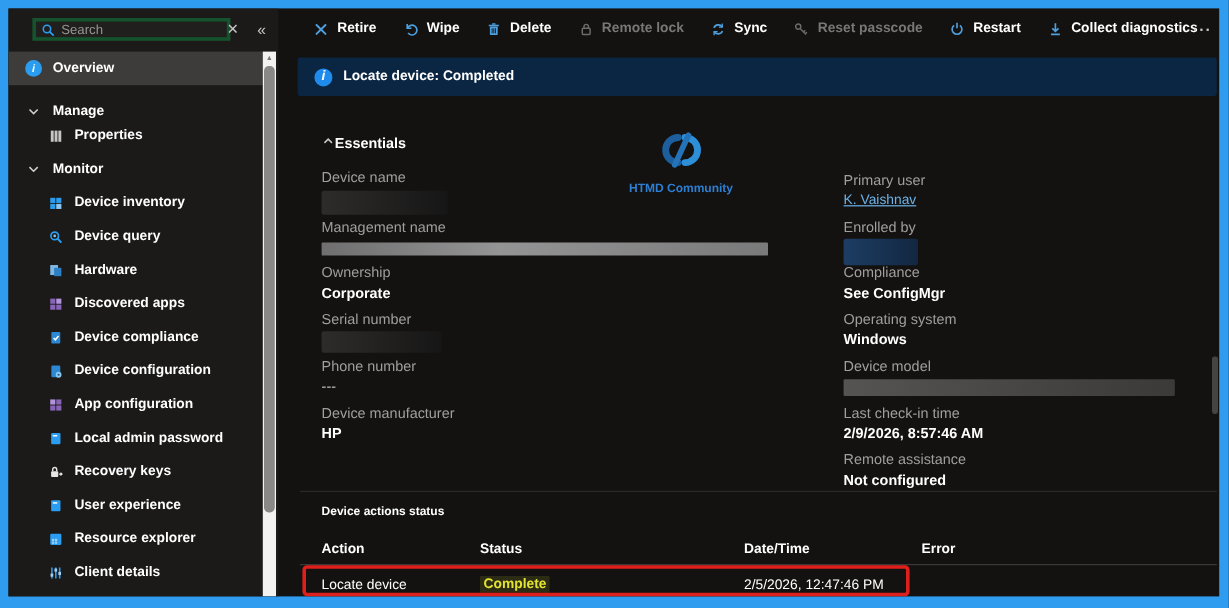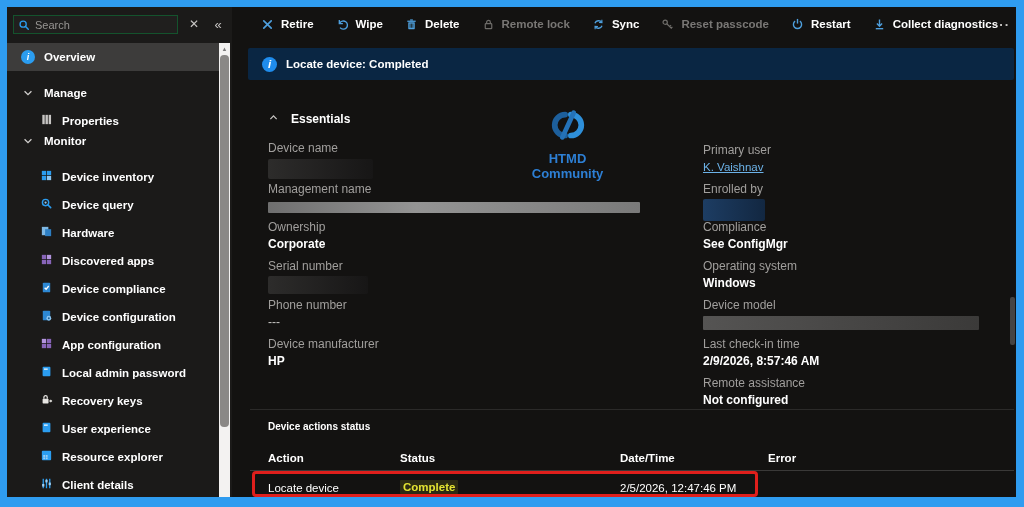--- a/index.html
+++ b/index.html
@@ -2,57 +2,57 @@
 <html><head>
 <meta charset="utf-8">
 <style>
   * { margin:0; padding:0; box-sizing:border-box; }
   html,body { width:1024px; height:507px; overflow:hidden; }
   body { font-family:"Liberation Sans","DejaVu Sans",sans-serif; background:#2f9cf0; position:relative; }
   .app { position:absolute; left:7px; top:7px; width:1009px; height:490px; background:#131211; overflow:hidden; }
 
   
   .sidebar { position:absolute; left:0; top:0; width:225px; height:100%; background:#1b1a19; }
-  .search-wrap { position:absolute; left:6px; top:8px; width:165px; height:19px; border:1px solid #14532d; display:flex; align-items:center; padding:0 4px; background:#201f1e; }
+  .search-wrap { position:absolute; left:20px; top:8px; width:165px; height:19px; border:3px solid #14532d; display:flex; align-items:center; padding:0 4px; background:#201f1e; }
   .search-wrap input { background:transparent; border:0; outline:none; color:#c8c6c4; font-size:11px; width:100%; font-family:inherit; }
   .search-wrap input::placeholder { color:#979593; }
   .side-btn { position:absolute; top:7px; color:#c8c6c4; font-size:12px; width:18px; height:20px; display:flex; align-items:center; justify-content:center; cursor:pointer; }
   .nav-item { position:absolute; left:0; width:212px; height:28px; display:flex; align-items:center; color:#ffffff; font-size:11.5px; font-weight:600; cursor:pointer; }
   .nav-item.sel { background:#3d3c3b; }
-  .lvl0 { padding-left:13px; } .lvl1 { padding-left:31px;align-items:flex-end; }
+  .lvl0 { padding-left:13px; } .lvl1 { padding-left:31px; }
   .nav-ico { width:16px; height:16px; margin-right:8px; display:flex; align-items:center; justify-content:center; flex:none; }
   .info-dot { width:14px; height:14px; border-radius:50%; background:#2b9df0; color:#fff; font-size:9px; font-weight:700; display:flex; align-items:center; justify-content:center; font-style:italic; }
   .scrollbar { position:absolute; left:212px; top:36px; bottom:0; width:11px; background:#f3f2f1; }
   .scroll-up { position:absolute; top:0; left:0; width:11px; height:11px; color:#7a7a7a; font-size:6px; display:flex; align-items:center; justify-content:center; }
   .scroll-thumb { position:absolute; left:1px; top:12px; width:9px; height:372px; background:#8a8886; border-radius:4px; }
 
   
   .main { position:absolute; left:225px; top:0; width:784px; height:100%; }
   .toolbar { position:absolute; left:18px; top:0; height:34px; display:flex; align-items:center; }
   .tb-item { display:flex; align-items:center; gap:7px; padding:0 11px; height:100%; cursor:pointer; }
   .tb-item span { color:#ffffff; font-size:11.5px; font-weight:600; white-space:nowrap; }
   .tb-item.disabled span { color:#797775; }
   .tb-more { position:absolute; right:6px; top:0; height:34px; display:flex; align-items:center; color:#c8c6c4; font-size:13px; font-weight:700; letter-spacing:1px; cursor:pointer; }
 
   .banner { position:absolute; left:16px; right:2px; top:41px; height:32px; background:#0a2643; border-radius:2px; display:flex; align-items:center; padding-left:14px; }
   .banner-ico { width:15px; height:15px; border-radius:50%; background:#1f8ced; color:#fff; font-size:10px; font-weight:700; font-style:italic; display:flex; align-items:center; justify-content:center; margin-right:9px; }
   .banner span { color:#ffffff; font-size:11.5px; font-weight:600; }
 
-  .ess-head { position:absolute; left:36px; top:105px; display:flex; align-items:flex-start; gap:12px; color:#fff; font-size:12px; font-weight:700; cursor:pointer; }
+  .ess-head { position:absolute; left:36px; top:105px; display:flex; align-items:flex-start; gap:0; color:#fff; font-size:12px; font-weight:700; cursor:pointer; }
   .field { position:absolute; }
   .flabel { color:#a19f9d; font-size:12px; }
   .fvalue { color:#ffffff; font-size:12px; font-weight:700; margin-top:3px; }
   .flink { color:#6cb2e8; font-size:11.5px; font-weight:400; text-decoration:underline; margin-top:4px; cursor:pointer; display:inline-block; }
   .redact-dark { background:linear-gradient(90deg,#2d2c2b,#171616); border-radius:2px; }
   .redact-bar-light { background:linear-gradient(90deg,#6f6f6f,#949494 40%,#7a7a7a); border-radius:1px; }
   .redact-bar-dim { background:linear-gradient(90deg,#555453,#3b3a39); border-radius:1px; }
   .redact-navy { background:linear-gradient(90deg,#1d3d63,#122741); border-radius:2px; }
 
   .logo-box { position:absolute; left:283px; top:100px; width:105px; text-align:center; }
-  .logo-caption { color:#2d7fd4; font-size:13px; font-weight:700; margin-top:2px; }
+  .logo-caption { color:#2d7fd4; font-size:10px; font-weight:700; margin-top:2px; }
 
   .divider { position:absolute; left:18px; right:2px; top:402px; border-top:1px solid #2b2a29; }
   .das-title { position:absolute; left:36px; top:414px; color:#fff; font-size:10px; font-weight:700; }
   .th { position:absolute; top:445px; color:#fff; font-size:11.5px; font-weight:700; }
   .th-sep { position:absolute; left:18px; right:2px; top:463px; border-top:1px solid #3a3938; }
   .td { position:absolute; top:475px; color:#ffffff; font-size:11.5px; }
   .status-complete { color:#e3e332; background:rgba(230,230,40,0.12); font-weight:700; padding:1px 3px; border-radius:1px; }
   .red-box { position:absolute; left:20px; top:464px; width:506px; height:26px; border:3px solid #df1f1c; border-radius:4px; pointer-events:none; }
   .main-scroll-hint { position:absolute; right:1px; top:290px; width:5px; height:48px; background:#454443; border-radius:2px; }
 </style>

